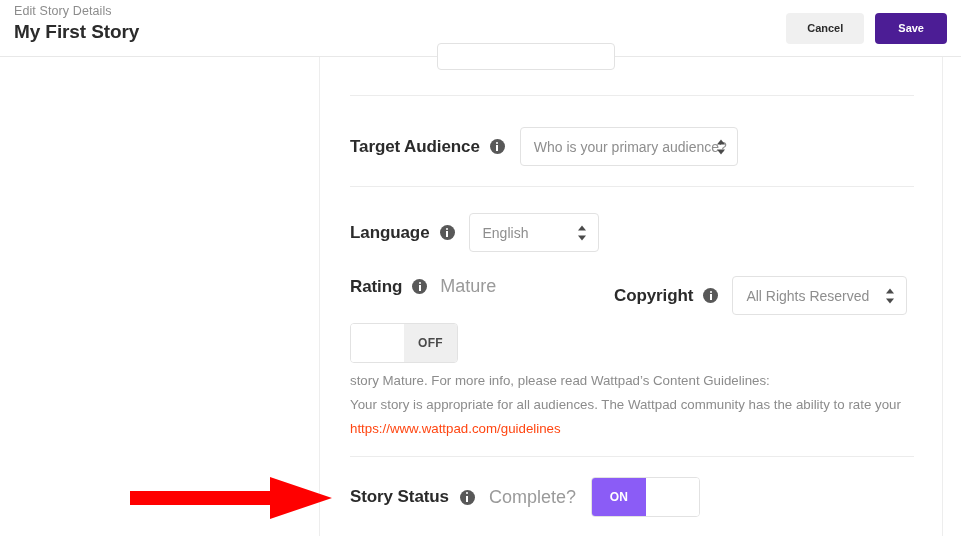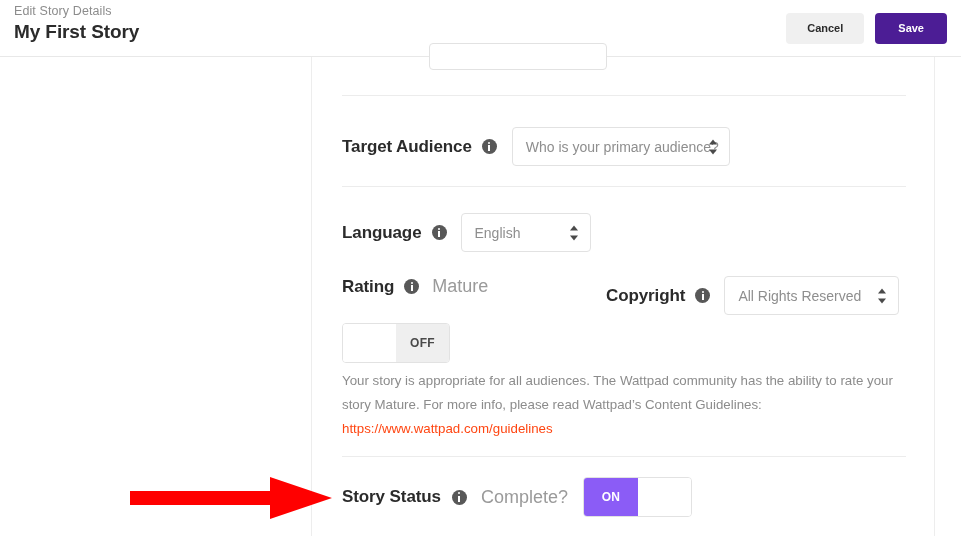--- a/index.html
+++ b/index.html
@@ -75,21 +75,21 @@
 
   .btn-save {
     background: #4c1d95;
     color: #ffffff;
     padding: 10px 23px;
   }
 
   
   #card {
     position: absolute;
-    left: 311px; top: 57px;
+    left: 319px; top: 57px;
     width: 624px;
     height: 479px;
     background: #ffffff;
     border-left: 1px solid #ededed;
     border-right: 1px solid #ededed;
   }
 
   
   #clipped-input {
     position: absolute;
@@ -294,22 +294,22 @@
         </span>
       </div>
     </div>
 
     <div class="toggle toggle-off" style="position:absolute; left:30px; top:266px;">
       <span class="toggle-half blank"></span>
       <span class="toggle-half state">OFF</span>
     </div>
 
     <div style="position:absolute; left:30px; top:312px; width:564px;">
+      <div class="helper-text">story Mature. For more info, please read Wattpad’s Content Guidelines:</div>
       <div class="helper-text">Your story is appropriate for all audiences. The Wattpad community has the ability to rate your</div>
-      <div class="helper-text">story Mature. For more info, please read Wattpad’s Content Guidelines:</div>
       <a class="helper-link" href="#">https://www.wattpad.com/guidelines</a>
     </div>
 
     <div class="divider" style="top: 399px;"></div>
 
     <div style="position:absolute; left:30px; top:420px; display:flex; align-items:center;">
       <span class="row-label">Story Status</span>
       <span class="info-icon" style="margin-left:11px;"></span>
       <span class="sub-label" style="margin-left:14px;">Complete?</span>
       <div class="toggle toggle-on" style="margin-left:15px;">

